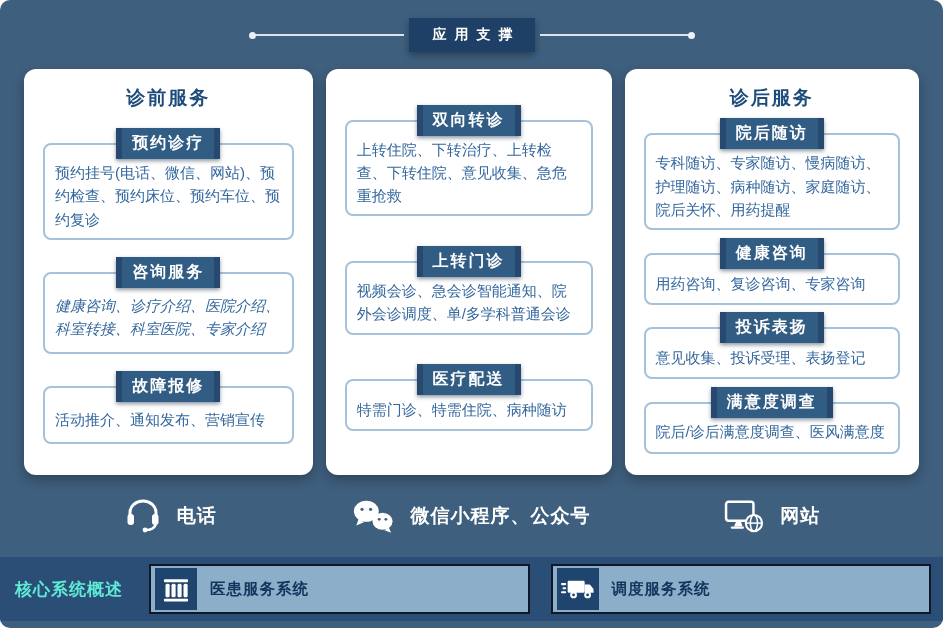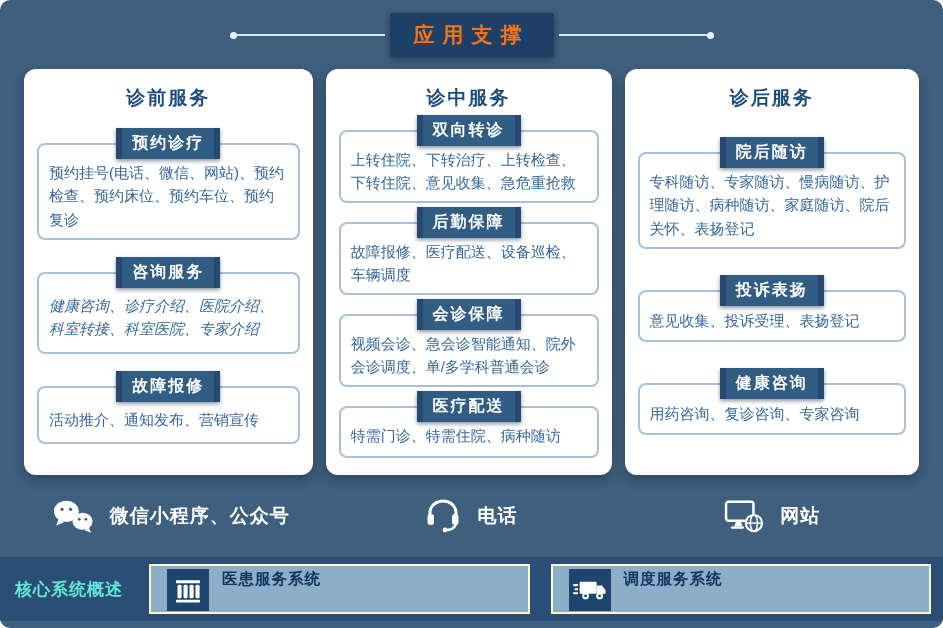--- a/index.html
+++ b/index.html
@@ -5,46 +5,46 @@
   html,body{margin:0;padding:0;background:#ffffff;}
   body{width:943px;height:628px;font-family:"Liberation Sans","DejaVu Sans",sans-serif;}
   .canvas{position:relative;width:943px;height:628px;background:#3F5F7E;border-radius:10px;overflow:hidden;display:flex;flex-direction:column;}
 
   
   .title-row{display:flex;align-items:center;justify-content:center;margin-top:15px;height:40px;flex:0 0 auto;}
   .deco-line{position:relative;width:152px;height:2px;background:rgba(236,243,249,0.9);}
   .deco-line .dot{position:absolute;top:-2.5px;width:7px;height:7px;border-radius:50%;background:#EAF1F8;}
   .deco-line.left .dot{left:-3px;}
   .deco-line.right .dot{right:-3px;}
-  .title-box{margin:0 5px;background:#1F4066;color:#f97316;font-size:21px;font-weight:bold;letter-spacing:8px;padding:8px 24px 8px 24px;box-shadow:0 3px 7px rgba(0,0,0,0.35);}
+  .title-box{margin:0 5px;background:#1F4066;color:#ffffff;font-size:14px;font-weight:bold;letter-spacing:8px;padding:8px 14px 8px 24px;box-shadow:0 3px 7px rgba(0,0,0,0.35);}
 
   
   .columns{display:grid;grid-template-columns:1fr 0.99fr 1.02fr;gap:0 13px;margin:14px 24px 0;height:406px;flex:0 0 auto;}
-  .column{background:#fff;border-radius:12px;box-shadow:0 5px 12px rgba(0,0,0,0.28);display:flex;flex-direction:column;padding:6px 13px 14px;}
+  .column{background:#fff;border-radius:12px;box-shadow:0 5px 12px rgba(0,0,0,0.28);display:flex;flex-direction:column;padding:6px 19px 14px;}
   .col-title{text-align:center;color:#1D4C7C;font-size:19px;font-weight:bold;letter-spacing:2px;padding:10px 0 0;}
   .sections{flex:1;display:flex;flex-direction:column;justify-content:space-evenly;}
   .section{position:relative;margin-top:15px;}
   .badge{position:absolute;top:-15px;left:50%;transform:translateX(-50%);
     background:linear-gradient(90deg,#27496F 0,#27496F 6px,#315C84 6px,#315C84 calc(100% - 6px),#27496F calc(100% - 6px));
     color:#fff;font-size:16px;font-weight:bold;letter-spacing:2px;padding:5px 16px;white-space:nowrap;
     box-shadow:0 2px 4px rgba(26,48,72,0.5);z-index:2;}
   .section-body{border:2px solid #A6C1DA;border-radius:8px;background:#fff;color:#34689E;font-size:15px;line-height:1.55;
     padding:16px 10px 7px;display:flex;align-items:center;box-sizing:border-box;text-align:left;}
   .h52{min-height:52px;} .h58{min-height:58px;} .h64{min-height:64px;} .h82{min-height:82px;font-style:italic;} .h92{min-height:92px;}
 
   
   .channels{flex:1;display:grid;grid-template-columns:1fr 1.05fr 1fr;align-items:center;margin:0 24px;}
   .channel{display:flex;align-items:center;justify-content:center;gap:16px;color:#fff;font-size:19px;font-weight:bold;letter-spacing:1px;}
   .channel svg{display:block;flex:0 0 auto;}
 
   
   .footer{flex:0 0 auto;height:64px;margin-bottom:7px;background:#2B4E77;display:flex;align-items:center;padding:0 12px 0 15px;box-sizing:border-box;}
   .footer-title{color:#5eead4;font-size:17px;font-weight:bold;letter-spacing:1px;margin-right:26px;white-space:nowrap;}
   .systems{flex:1;display:flex;gap:21px;}
-  .system{flex:1;display:flex;gap:13px;background:#8CAEC9;border:2px solid #fef9c3;padding:3px 16px;height:50px;box-sizing:border-box;}
+  .system{flex:1;display:flex;align-items:center;gap:13px;background:#8CAEC9;border:2px solid #0f172a;padding:3px 4px;height:50px;box-sizing:border-box;}
   .system-icon{width:42px;height:42px;background:#1F446D;display:flex;align-items:center;justify-content:center;flex:0 0 auto;}
   .system-label{color:#12355E;font-size:15.5px;font-weight:bold;letter-spacing:1px;}
 </style>
 </head>
 <body>
 
 <div class="canvas">
 
   <div class="title-row">
     <span class="deco-line left">
@@ -70,88 +70,87 @@
           <div class="section-body h82">健康咨询、诊疗介绍、医院介绍、科室转接、科室医院、专家介绍</div>
         </div>
         <div class="section">
           <div class="badge">故障报修</div>
           <div class="section-body h58">活动推介、通知发布、营销宣传</div>
         </div>
       </div>
     </div>
 
     <div class="column">
-      <div class="col-title">诊中服务</div>
       <div class="sections">
         <div class="section">
           <div class="badge">双向转诊</div>
           <div class="section-body h64">上转住院、下转治疗、上转检查、下转住院、意见收集、急危重抢救</div>
         </div>
         <div class="section">
-          <div class="badge">后勤保障</div>
-          <div class="section-body h64">故障报修、医疗配送、设备巡检、车辆调度</div>
-        </div>
-        <div class="section">
-          <div class="badge">会诊保障</div>
+          <div class="badge">上转门诊</div>
           <div class="section-body h64">视频会诊、急会诊智能通知、院外会诊调度、单/多学科普通会诊</div>
         </div>
         <div class="section">
           <div class="badge">医疗配送</div>
           <div class="section-body h52">特需门诊、特需住院、病种随访</div>
         </div>
       </div>
     </div>
 
     <div class="column">
       <div class="col-title">诊后服务</div>
       <div class="sections">
         <div class="section">
           <div class="badge">院后随访</div>
-          <div class="section-body h92">专科随访、专家随访、慢病随访、护理随访、病种随访、家庭随访、院后关怀、表扬登记</div>
+          <div class="section-body h92">专科随访、专家随访、慢病随访、护理随访、病种随访、家庭随访、院后关怀、用药提醒</div>
+        </div>
+        <div class="section">
+          <div class="badge">健康咨询</div>
+          <div class="section-body h52">用药咨询、复诊咨询、专家咨询</div>
         </div>
         <div class="section">
           <div class="badge">投诉表扬</div>
           <div class="section-body h52">意见收集、投诉受理、表扬登记</div>
         </div>
         <div class="section">
-          <div class="badge">健康咨询</div>
-          <div class="section-body h52">用药咨询、复诊咨询、专家咨询</div>
+          <div class="badge">满意度调查</div>
+          <div class="section-body h52">院后/诊后满意度调查、医风满意度</div>
         </div>
       </div>
     </div>
 
   </div>
 
   <div class="channels">
+    <div class="channel">
+      <svg width="36" height="34" viewBox="0 0 36 34">
+        <path d="M5 17v-3.5a13 11.5 0 0 1 26 0V17" fill="none" stroke="#fff" stroke-width="3"></path>
+        <rect x="2.5" y="15" width="6.5" height="11" rx="3" fill="#fff"></rect>
+        <rect x="27" y="15" width="6.5" height="11" rx="3" fill="#fff"></rect>
+        <path d="M30.5 26a10 7 0 0 1-9.5 5" fill="none" stroke="#fff" stroke-width="2.6" stroke-linecap="round"></path>
+        <circle cx="20" cy="31" r="2.4" fill="#fff"></circle>
+      </svg>
+      <span class="channel-label">电话</span>
+    </div>
     <div class="channel">
       <svg width="42" height="36" viewBox="0 0 44 36">
         <g fill="#fff">
           <ellipse cx="15" cy="13" rx="13" ry="11"></ellipse>
           <path d="M7 21l-2.5 7 8-3.5z"></path>
           <ellipse cx="32" cy="23.5" rx="10.5" ry="9"></ellipse>
           <path d="M38.5 30l2.5 5.5-7-2.5z"></path>
         </g>
         <g fill="#3F5F7E">
           <circle cx="10.5" cy="11" r="1.7"></circle>
             <circle cx="19.5" cy="11" r="1.7"></circle>
           <circle cx="28.5" cy="21.5" r="1.5"></circle>
             <circle cx="35.5" cy="21.5" r="1.5"></circle>
         </g>
       </svg>
       <span class="channel-label">微信小程序、公众号</span>
-    </div>
-    <div class="channel">
-      <svg width="36" height="34" viewBox="0 0 36 34">
-        <path d="M5 17v-3.5a13 11.5 0 0 1 26 0V17" fill="none" stroke="#fff" stroke-width="3"></path>
-        <rect x="2.5" y="15" width="6.5" height="11" rx="3" fill="#fff"></rect>
-        <rect x="27" y="15" width="6.5" height="11" rx="3" fill="#fff"></rect>
-        <path d="M30.5 26a10 7 0 0 1-9.5 5" fill="none" stroke="#fff" stroke-width="2.6" stroke-linecap="round"></path>
-        <circle cx="20" cy="31" r="2.4" fill="#fff"></circle>
-      </svg>
-      <span class="channel-label">电话</span>
     </div>
     <div class="channel">
       <svg width="40" height="34" viewBox="0 0 42 36">
         <rect x="2" y="3" width="29" height="20" rx="2.5" fill="none" stroke="#fff" stroke-width="2.6"></rect>
         <path d="M13 23l-2.5 6h9l-2-6" fill="#fff"></path>
         <rect x="7" y="29" width="14" height="2.6" rx="1.3" fill="#fff"></rect>
         <circle cx="31.5" cy="25.5" r="8.6" fill="#3F5F7E" stroke="#fff" stroke-width="2.2"></circle>
         <ellipse cx="31.5" cy="25.5" rx="3.8" ry="8.6" fill="none" stroke="#fff" stroke-width="1.6"></ellipse>
         <path d="M23 25.5h17" stroke="#fff" stroke-width="1.6"></path>
       </svg>

